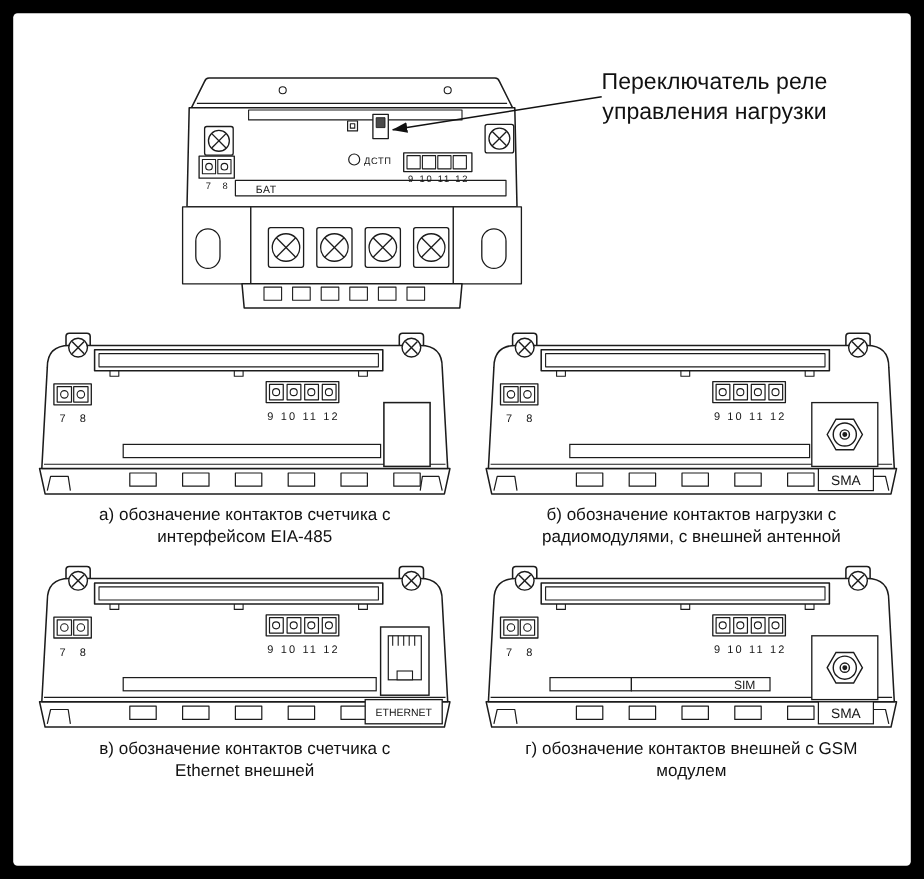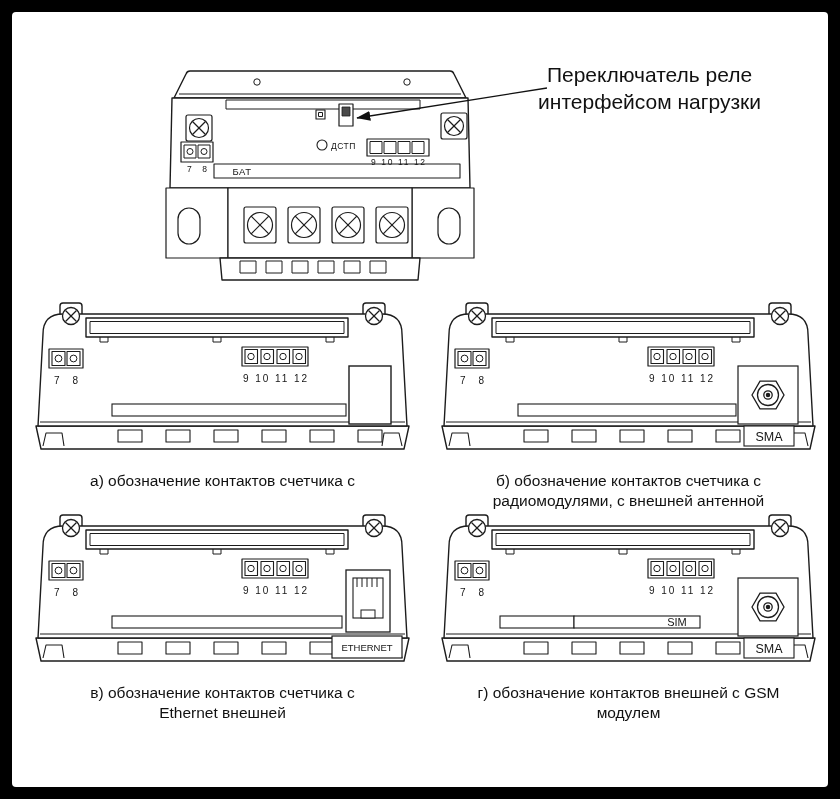--- a/index.html
+++ b/index.html
@@ -1,21 +1,21 @@
 <!DOCTYPE html>
 <html><head>
 <meta charset="utf-8">
 <style>
   html,body{margin:0;padding:0;background:#000;}
   .frame{position:relative;width:840px;height:799px;background:#000;border-radius:14px;overflow:hidden;
          font-family:"Liberation Sans",sans-serif;}
   .panel{position:absolute;left:12px;top:12px;width:816px;height:775px;background:#fff;border-radius:4px;}
   .abs{position:absolute;}
   .callout{font-size:21px;line-height:1.28;color:#111;text-align:center;}
-  .caption{width:385px;text-align:center;font-size:15.5px;line-height:1.32;color:#111;margin-top:15px;}
+  .caption{width:385px;text-align:center;font-size:15.5px;line-height:1.32;color:#111;margin-top:3px;}
   .caption div{white-space:nowrap;}
   svg{display:block;}
   svg text{font-family:"Liberation Sans",sans-serif;fill:#151515;stroke:none;}
 </style>
 </head>
 <body>
 
 <div class="frame">
 <div class="panel">
 
@@ -194,51 +194,52 @@
     <defs>
       <marker id="ah" markerWidth="11" markerHeight="8" refX="9.5" refY="3.5" orient="auto">
         <path d="M0,0 L10,3.5 L0,7 Z" fill="#111"></path>
       </marker>
     </defs>
     <line x1="200" y1="8" x2="10" y2="38" stroke="#111" stroke-width="1.4" marker-end="url(#ah)"></line>
   </svg>
 
   <div class="abs callout" style="left:520px;top:50px;width:235px">
     <div>Переключатель реле</div>
-    <div>интерфейсом нагрузки</div>
+    <div>управления нагрузки</div>
   </div>
 
   <div class="abs" style="left:18px;top:288px">
     <svg width="385" height="156" viewBox="0 0 385 156">
       <use href="#meter-base"></use>
       <g stroke="#1c1c1c" fill="#fff">
         <rect x="82" y="104" width="234" height="12" stroke-width="1.1"></rect>
       </g>
       <use href="#module-window"></use>
       <text x="36" y="84" font-size="10" text-anchor="middle" textLength="24">7 8</text>
       <text x="245" y="82" font-size="10" text-anchor="middle" textLength="64">9 10 11 12</text>
     </svg>
     <div class="caption">
       <div>а) обозначение контактов счетчика с</div>
+      <div>интерфейсом EIA-485</div>
     </div>
   </div>
 
   <div class="abs" style="left:424px;top:288px">
     <svg width="385" height="156" viewBox="0 0 385 156">
       <use href="#meter-base"></use>
       <g stroke="#1c1c1c" fill="#fff">
         <rect x="82" y="104" width="218" height="12" stroke-width="1.1"></rect>
       </g>
       <use href="#sma-module"></use>
       <text x="36" y="84" font-size="10" text-anchor="middle" textLength="24">7 8</text>
       <text x="245" y="82" font-size="10" text-anchor="middle" textLength="64">9 10 11 12</text>
       <text x="333" y="141" font-size="12.5" text-anchor="middle">SMA</text>
     </svg>
     <div class="caption">
-      <div>б) обозначение контактов счетчика с</div>
+      <div>б) обозначение контактов нагрузки с</div>
       <div>радиомодулями, с внешней антенной</div>
     </div>
   </div>
 
   <div class="abs" style="left:18px;top:500px">
     <svg width="385" height="156" viewBox="0 0 385 156">
       <use href="#meter-base"></use>
       <g stroke="#1c1c1c" fill="#fff">
         <rect x="82" y="104" width="230" height="12" stroke-width="1.1"></rect>
       </g>

